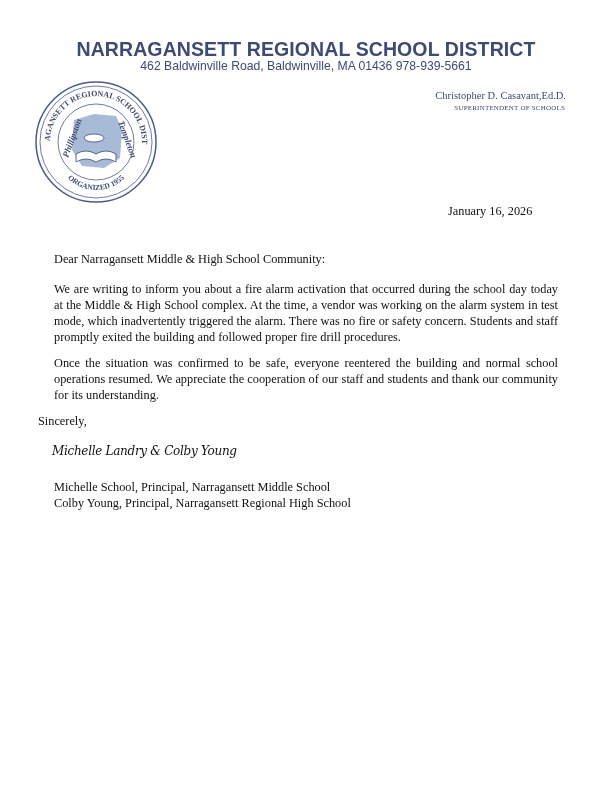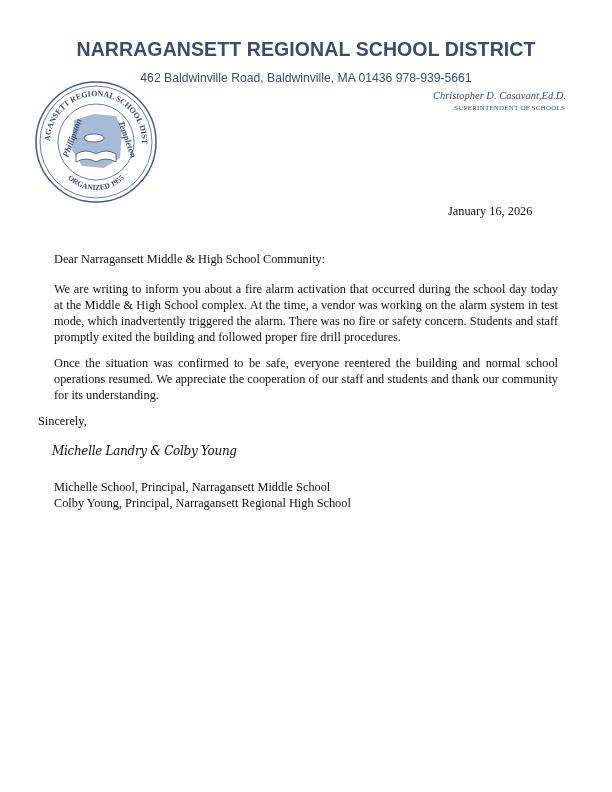--- a/index.html
+++ b/index.html
@@ -7,26 +7,26 @@
       width: 612px; height: 792px; background: #ffffff; position: relative; overflow: hidden;
       font-family: "Liberation Serif", serif; color: #111;
     }
     .district-name {
       position: absolute; top: 38px; left: 0; width: 612px; text-align: center;
       font-family: "Liberation Sans", sans-serif; font-weight: bold; font-size: 19.5px;
       color: #3d4a72; letter-spacing: 0.1px;
     }
     .district-address {
       position: absolute; top: 59px; left: 0; width: 612px; text-align: center;
-      font-family: "Liberation Sans", sans-serif; font-size: 12.2px; color: #3d4a72; margin-top: 12px;
+      font-family: "Liberation Sans", sans-serif; font-size: 12.2px; color: #3d4a72;
     }
     .seal { position: absolute; left: 34px; top: 80px; width: 124px; height: 124px; }
     .supt-name {
       position: absolute; top: 90px; right: 46px; text-align: center;
-      font-family: "Liberation Serif", serif; font-style: italic; font-size: 10.5px; color: #3d4a72; margin-left: 37px;
+      font-family: "Liberation Serif", serif; font-size: 10.5px; color: #3d4a72; margin-left: 37px;
     }
     .supt-title {
       position: absolute; top: 104px; right: 47px; text-align: right;
       font-family: "Liberation Serif", serif; font-size: 7px; color: #3d4a72; letter-spacing: 0.2px;
     }
     .date {
       position: absolute; top: 204px; left: 448px; font-size: 12.3px;
     }
     .salutation { position: absolute; top: 252px; left: 54px; font-size: 12.3px; }
     .para {

